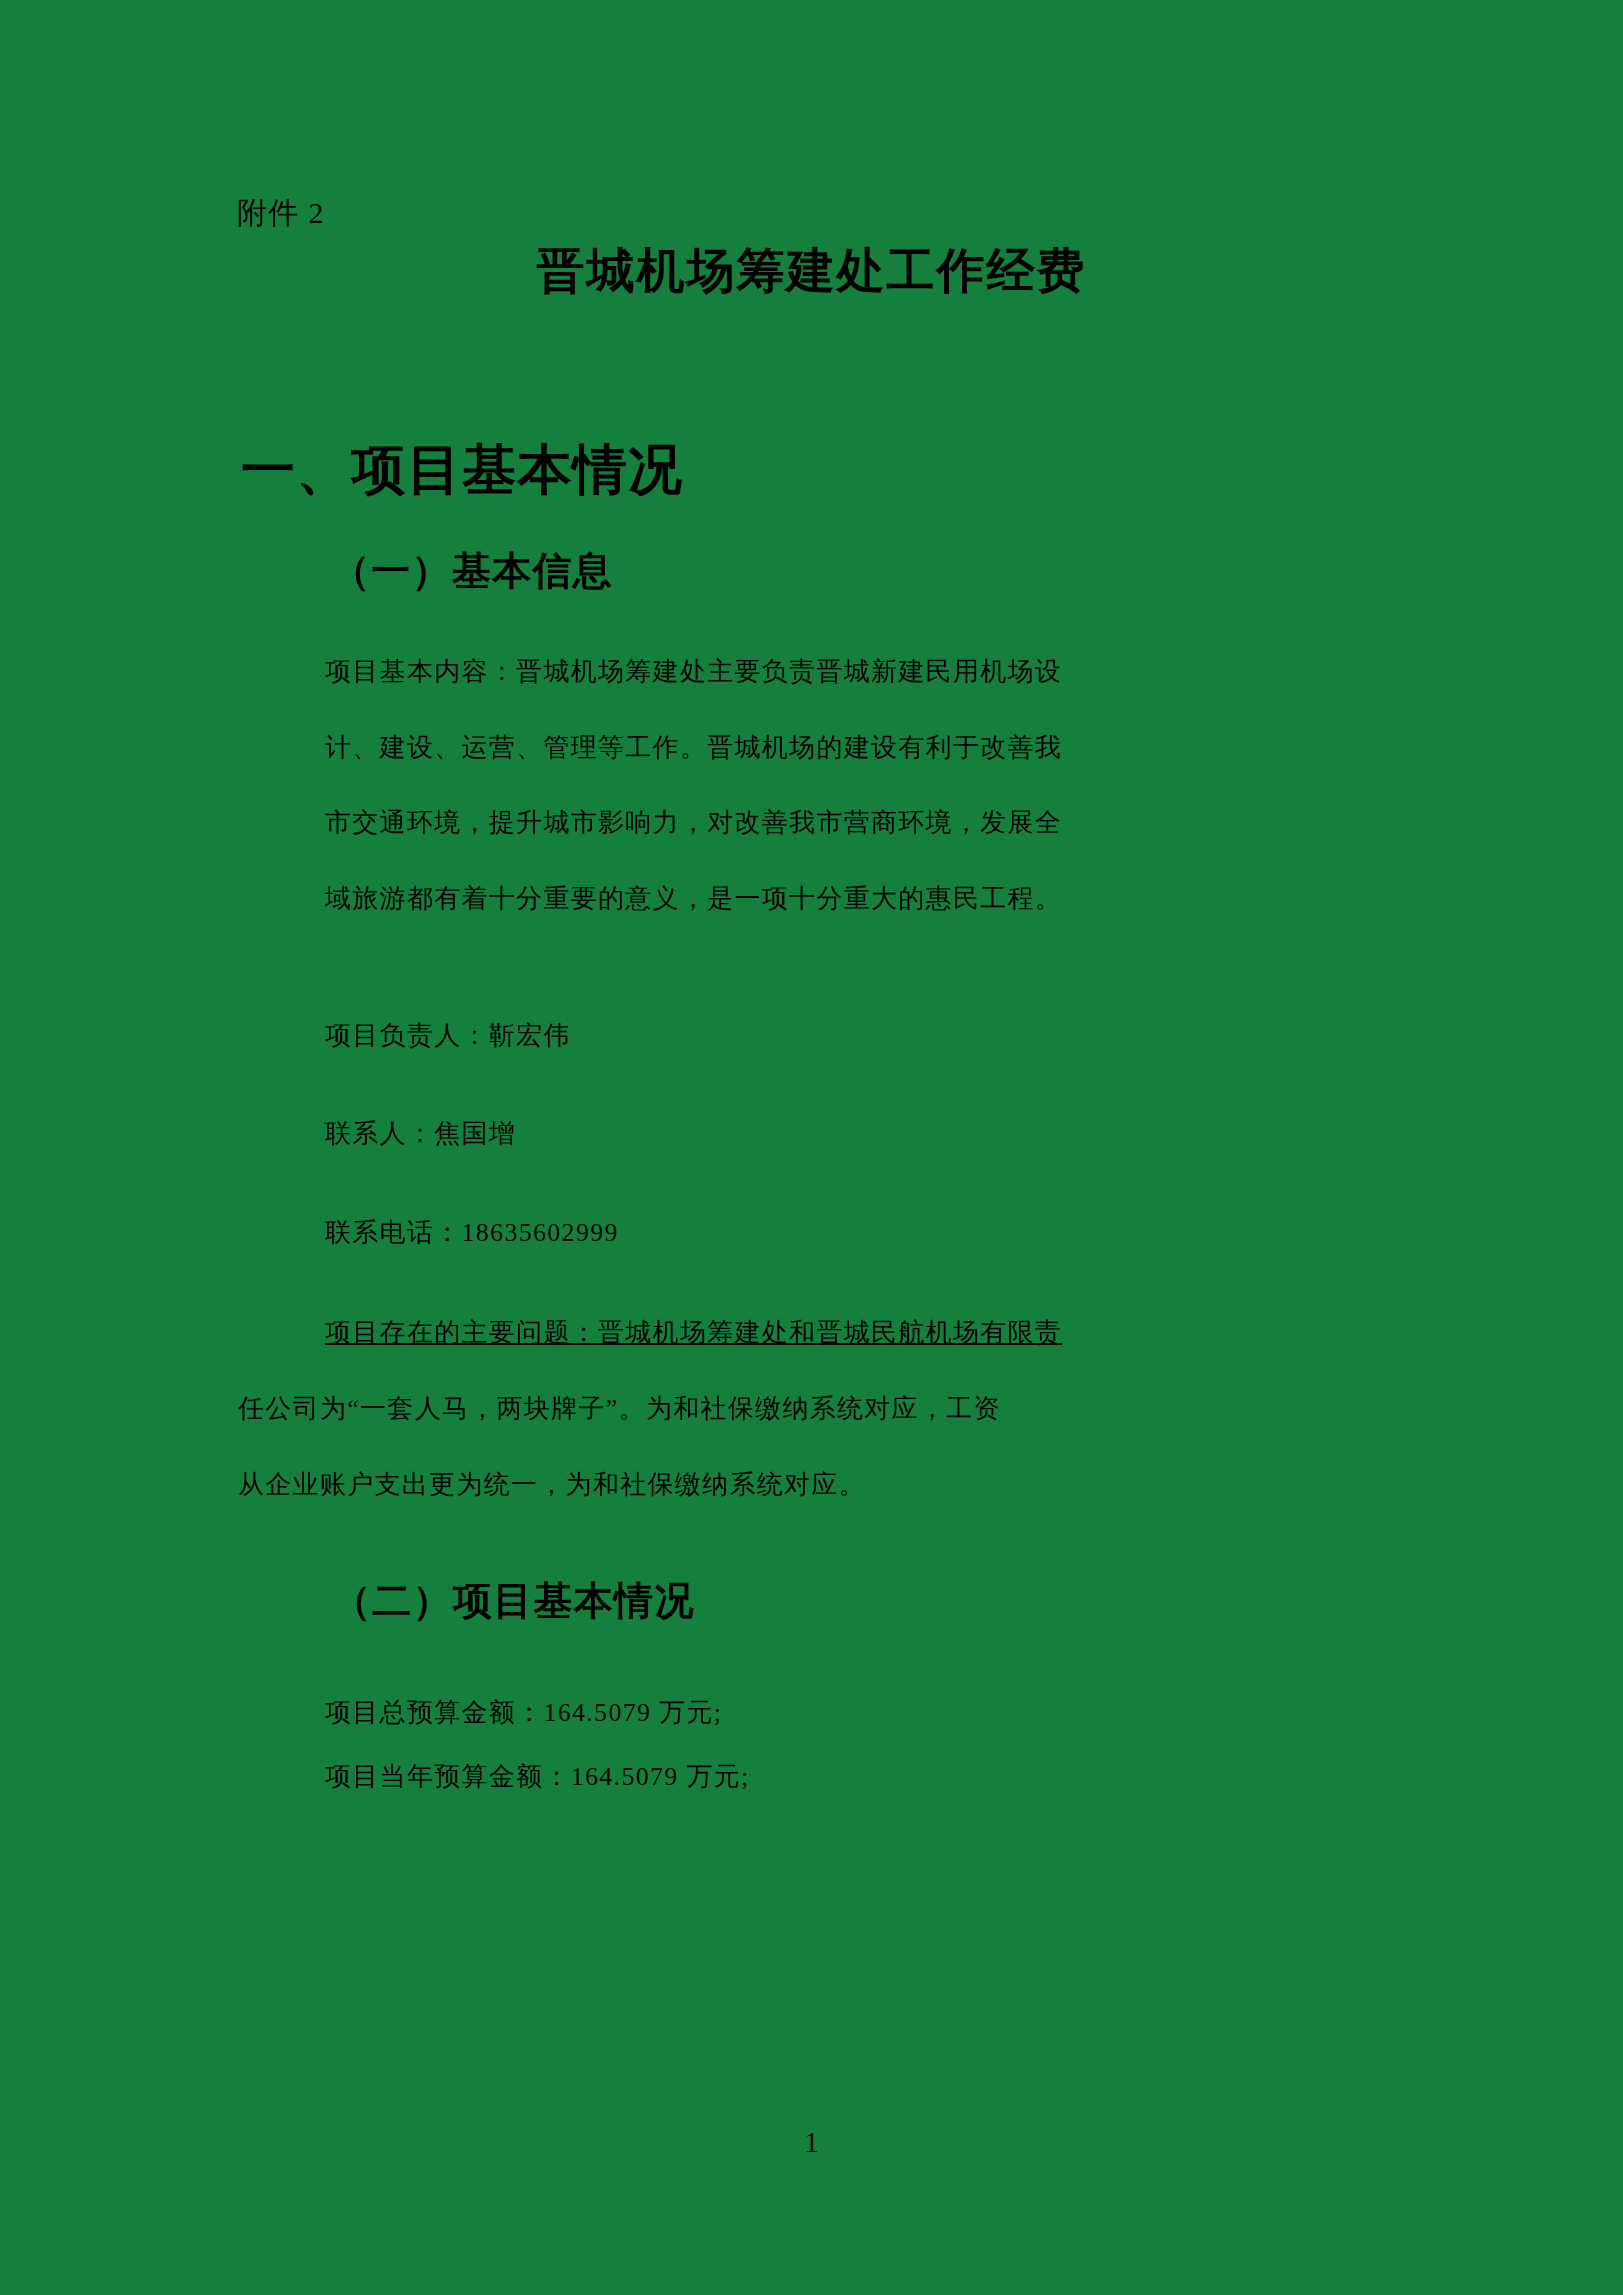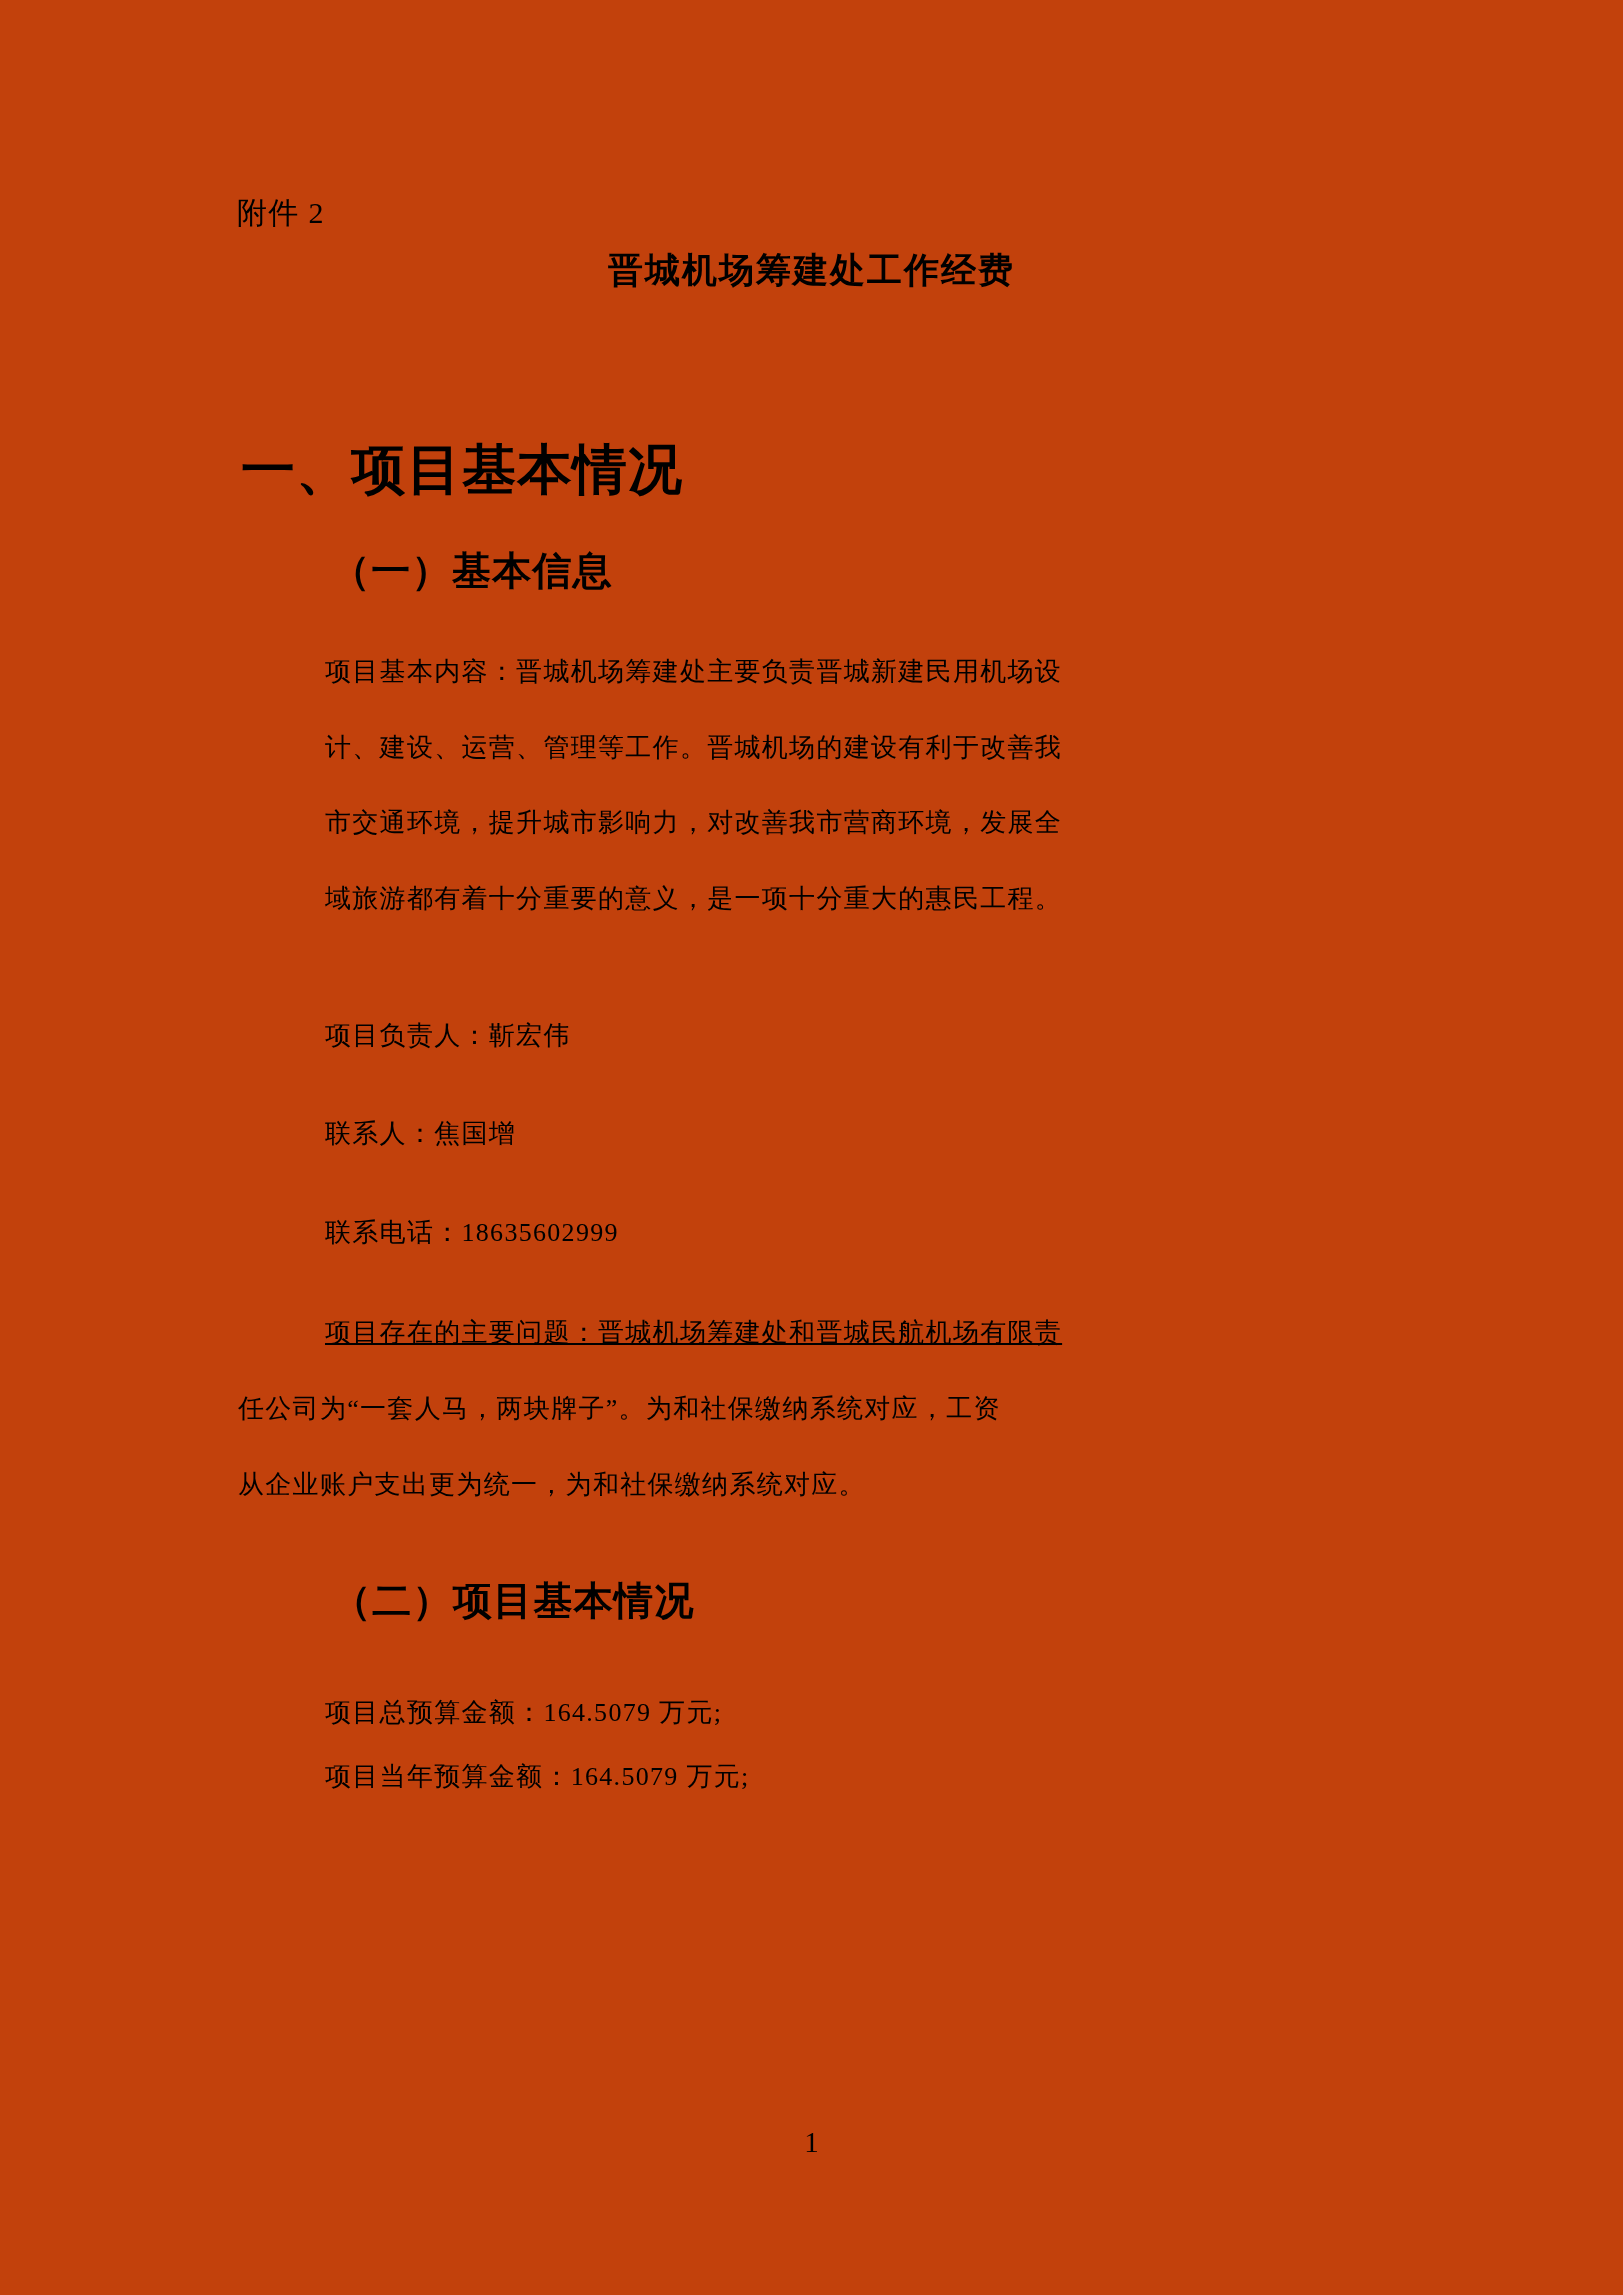--- a/index.html
+++ b/index.html
@@ -4,21 +4,21 @@
 <style>
   html, body {
     margin: 0;
     padding: 0;
     background: #9a9a9a;
   }
   .page {
     position: relative;
     width: 1623px;
     height: 2295px;
-    background: #c2410c;
+    background: #15803d;
     color: #000000;
     font-family: "Liberation Serif", "DejaVu Serif", serif;
     overflow: hidden;
   }
   .abs {
     position: absolute;
     white-space: nowrap;
     color: #000000;
   }
   
@@ -28,21 +28,21 @@
     font-size: 30px;
     line-height: 33px;
     letter-spacing: 1.3px;
   }
   
   .doc-title {
     top: 242px;
     left: 0;
     width: 1623px;
     text-align: center;
-    font-size: 35px;
+    font-size: 48px;
     line-height: 58px;
     font-weight: 600;
     letter-spacing: 2px;
     white-space: nowrap;
     position: absolute;
   }
   
   .h1 {
     top: 444px;
     left: 241px;

